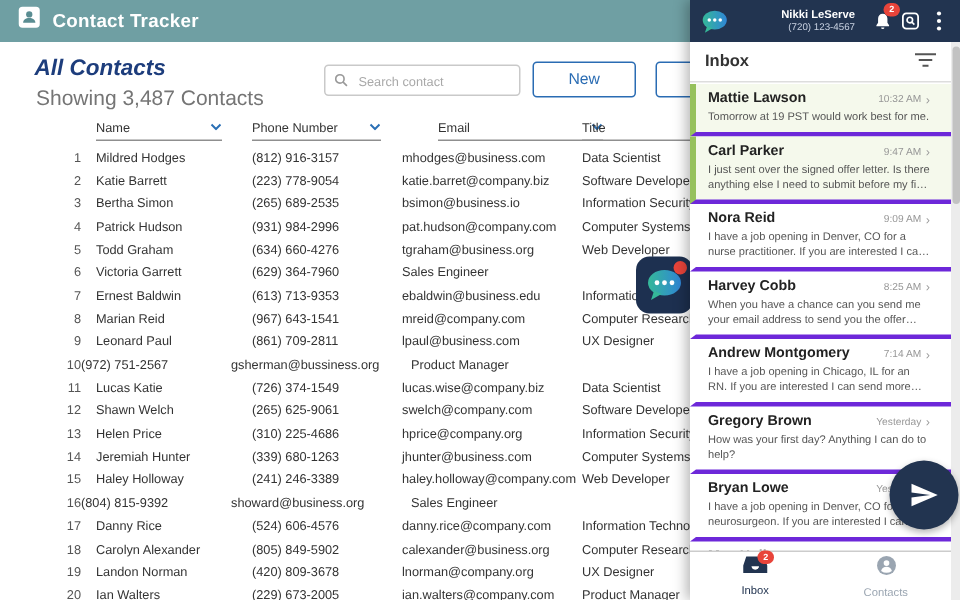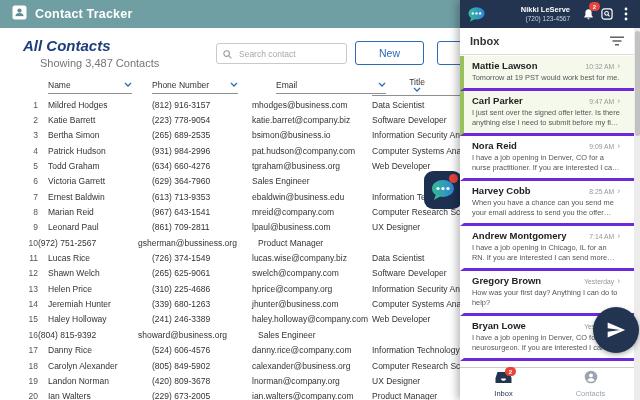--- a/index.html
+++ b/index.html
@@ -4,41 +4,41 @@
 <style>
   html,body{margin:0;padding:0;background:#fff;}
   .screen{position:relative;width:640px;height:400px;overflow:hidden;
     font-family:"Liberation Sans",sans-serif;background:#fff;}
 
   
   .app-header{position:absolute;top:0;left:0;width:640px;height:28px;background:#6f9fa3;
     display:flex;align-items:center;padding-left:12px;box-sizing:border-box;z-index:1;}
   .app-title{color:#fff;font-weight:bold;font-size:12.5px;margin-left:8px;letter-spacing:.2px;}
   .page-heading{position:absolute;left:23px;top:37px;font-size:15px;font-weight:bold;color:#1d3d7c;font-style:italic;}
-  .page-sub{position:absolute;left:40px;top:57px;font-size:11px;color:#757575;}
+  .page-sub{position:absolute;left:24px;top:57px;font-size:14px;color:#757575;}
   .search-box{position:absolute;left:216px;top:43px;width:131px;height:21px;border:1px solid #c9c9c9;
     border-radius:3px;background:#fff;display:flex;align-items:center;padding:0 6px;box-sizing:border-box;}
   .search-box input{border:none;outline:none;font-size:8.5px;color:#444;width:100%;margin-left:5px;
     font-family:"Liberation Sans",sans-serif;background:transparent;}
   .search-box input::placeholder{color:#a8a8a8;}
   .btn{position:absolute;top:41px;height:24px;border:1.5px solid #2a6cb3;border-radius:3px;background:#fff;
     color:#2a6cb3;font-size:10.5px;display:flex;align-items:center;justify-content:center;box-sizing:border-box;}
   .btn-new{left:355px;width:69px;}
   .btn-partial{left:437px;width:62px;}
 
   .thead{position:absolute;top:79px;left:0;width:640px;font-size:8.5px;color:#555;}
-  .trow{display:flex;align-items:center;height:15.35px;font-size:8.5px;color:#333;white-space:nowrap;}
+  .trow{display:flex;align-items:center;height:15.35px;font-size:8.5px;color:#333;white-space:nowrap;padding-left:16px;}
   .c-idx{width:38px;text-align:right;color:#555;flex:none;}
   .c-name{width:104px;margin-left:10px;flex:none;overflow:hidden;}
   .c-phone{width:100px;flex:none;}
   .c-email{width:120px;flex:none;}
   .c-title{width:160px;flex:none;}
   .hcell{display:flex;justify-content:space-between;align-items:center;
     border-bottom:1px solid #8f8f8f;padding-bottom:3px;}
-  .hn{width:84px;} .hp{width:86px;} .he{width:110px;margin-left:24px;} .ht{width:90px;flex-direction:column;}
+  .hn{width:84px;} .hp{width:86px;} .he{width:110px;margin-left:24px;} .ht{width:90px;}
   .rows{position:absolute;top:97px;left:0;width:640px;}
 
   
   .chat-fab{position:absolute;left:424px;top:171px;width:38px;height:38px;border-radius:9px;
     background:#1d3050;z-index:10;display:flex;align-items:center;justify-content:center;}
   .chat-fab .dot{position:absolute;right:4px;top:3px;width:9px;height:9px;border-radius:50%;background:#e8443a;}
 
   
   .popup{position:absolute;left:460px;top:0;width:180px;height:400px;background:#fff;z-index:20;
     box-shadow:-3px 0 8px rgba(0,0,0,.28);}
@@ -219,21 +219,21 @@
 
     <div class="trow">
       <span class="c-idx">10</span>
       <span class="c-phone">(972) 751-2567</span>
       <span class="c-email">gsherman@bussiness.org</span>
       <span class="c-title">Product Manager</span>
     </div>
 
     <div class="trow">
       <span class="c-idx">11</span>
-      <span class="c-name">Lucas Rice</span>
+      <span class="c-name">Lucas Katie</span>
       <span class="c-phone">(726) 374-1549</span>
       <span class="c-email">lucas.wise@company.biz</span>
       <span class="c-title">Data Scientist</span>
     </div>
 
     <div class="trow">
       <span class="c-idx">12</span>
       <span class="c-name">Shawn Welch</span>
       <span class="c-phone">(265) 625-9061</span>
       <span class="c-email">swelch@company.com</span>

